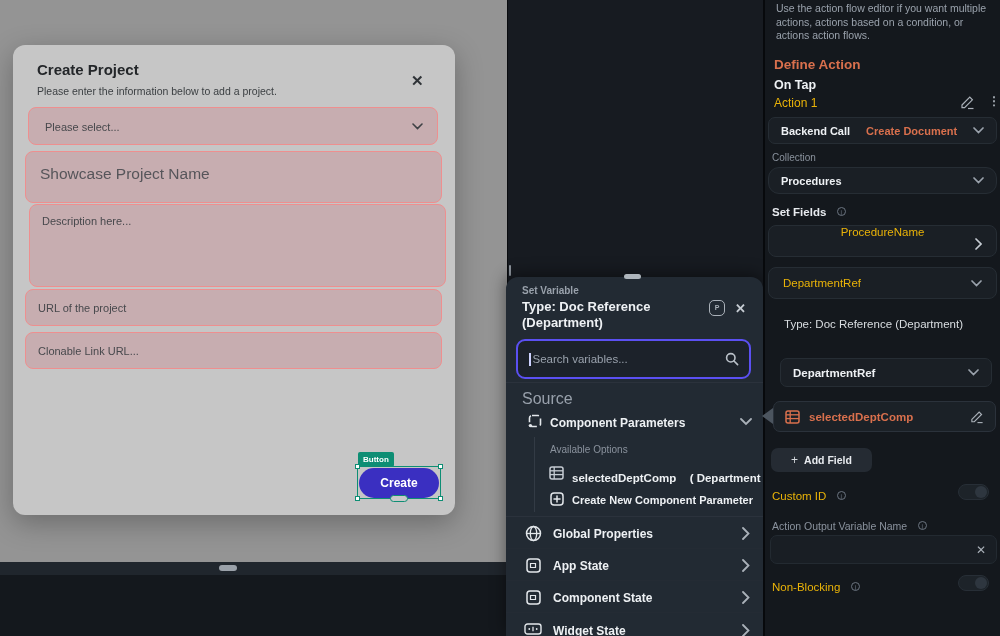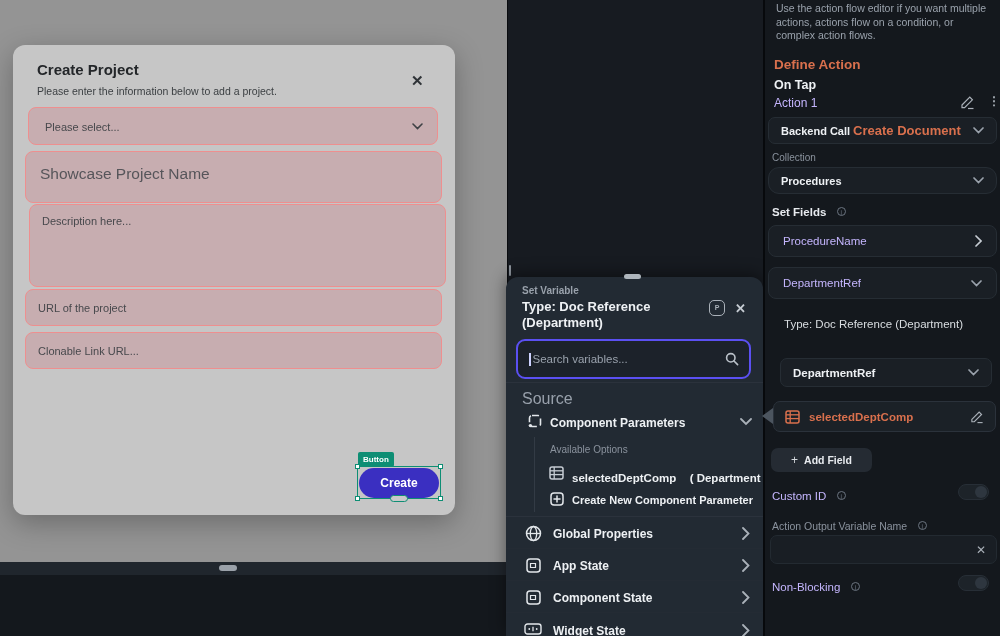--- a/index.html
+++ b/index.html
@@ -16,21 +16,21 @@
   .rose-txt{color:#47484c;font-size:11px;}
   
   #centercol{left:507px;top:0;width:256px;height:636px;background:#171b21;border-left:1px solid #0a0c0f;box-sizing:border-box;}
   #popup{left:506px;top:277px;width:257px;height:359px;background:#222a33;border-radius:12px 12px 0 0;
          box-shadow:0 -3px 16px rgba(0,0,0,.45);}
   #inspector{left:763px;top:0;width:237px;height:636px;background:#14181d;border-left:2px solid #07090c;box-sizing:border-box;}
   .dkbox{background:#1a1f25;border:1px solid #262d34;border-radius:7px;box-sizing:border-box;
          display:flex;align-items:center;padding:0 12px;}
   .lbl-s{font-size:10px;color:#8a929d;}
   .white{color:#eef1f4;}
-  .gray{color:#c4b5fd;}
+  .gray{color:#eab308;}
   .orange{color:#d9704d;}
   .divider{background:#2b323c;height:1px;}
   .hairline{background:#242b34;height:1px;}
   .toggle{width:31px;height:16px;border-radius:9px;background:#1d2329;border:1px solid #272e36;box-sizing:border-box;}
   .toggle .knob{position:absolute;right:1px;top:1px;width:12px;height:12px;border-radius:50%;background:#2e363f;}
   .info-i{display:inline-block;width:9px;height:9px;border:1px solid #6b7480;border-radius:50%;
           color:#6b7480;font-size:6.5px;line-height:9px;text-align:center;vertical-align:1px;box-sizing:border-box;}
   .handle{background:#9aa1a9;border-radius:3px;}
   .corner{width:5px;height:5px;background:#fff;border:1px solid #0e8e74;box-sizing:border-box;}
 </style>
@@ -210,35 +210,35 @@
   </div>
   <div class="abs b white" style="left:553px;top:624px;font-size:12px;cursor:pointer;">Widget State</div>
   <span class="abs" style="left:742px;top:624px;color:#aab1b9;cursor:pointer;">
     <svg width="8" height="13" viewBox="0 0 8 13">
         <path d="M1 1l5.5 5.5L1 12" fill="none" stroke="currentColor" stroke-width="1.8" stroke-linecap="round"></path>
       </svg>
   </span>
 
   <div id="inspector" class="abs"></div>
 
-  <div class="abs" style="left:776px;top:2px;width:216px;font-size:10.5px;line-height:13.5px;color:#9aa2ac;">Use the action flow editor if you want multiple actions, actions flow on a condition, or complex action flows.</div>
+  <div class="abs" style="left:776px;top:2px;width:216px;font-size:10.5px;line-height:13.5px;color:#9aa2ac;">Use the action flow editor if you want multiple actions, actions based on a condition, or actions action flows.</div>
   <div class="abs b" style="left:774px;top:57px;font-size:13.5px;color:#d9704d;">Define Action</div>
   <div class="abs b white" style="left:774px;top:78px;font-size:12.5px;">On Tap</div>
   <div class="abs gray" style="left:774px;top:96px;font-size:12px;">Action 1</div>
   <span class="abs" style="left:960px;top:95px;color:#aab1b9;cursor:pointer;">
     <svg width="15" height="15" viewBox="0 0 15 15">
         <path d="M2 10L9.8 2.2l2.6 2.6L4.6 12.6H2z" fill="none" stroke="currentColor" stroke-width="1.2"></path>
         <line x1="8" y1="13.5" x2="13.5" y2="13.5" stroke="currentColor" stroke-width="1.2"></line>
       </svg>
   </span>
   <div class="abs b" style="left:988px;top:94px;font-size:12px;color:#aab1b9;cursor:pointer;">⋮</div>
 
   <div class="abs dkbox" style="left:768px;top:117px;width:229px;height:27px;cursor:pointer;">
     <span class="b white" style="font-size:11px;">Backend Call</span>
-    <span class="b orange" style="font-size:13px;margin-left:3px;">Create Document</span>
+    <span class="b orange" style="font-size:11px;margin-left:16px;">Create Document</span>
     <span style="margin-left:auto;color:#9aa2ac;">
       <svg width="11" height="7" viewBox="0 0 11 7">
           <path d="M1 1l4.5 4.5L10 1" fill="none" stroke="currentColor" stroke-width="1.7" stroke-linecap="round"></path>
         </svg>
     </span>
   </div>
 
   <div class="abs lbl-s" style="left:772px;top:152px;">Collection</div>
   <div class="abs dkbox" style="left:768px;top:167px;width:229px;height:27px;cursor:pointer;border-radius:11px;">
     <span class="b white" style="font-size:11px;">Procedures</span>
@@ -247,21 +247,21 @@
           <path d="M1 1l4.5 4.5L10 1" fill="none" stroke="currentColor" stroke-width="1.7" stroke-linecap="round"></path>
         </svg>
     </span>
   </div>
 
   <div class="abs" style="left:772px;top:202px;">
     <span class="b" style="font-size:11.5px;color:#e8ebef;">Set Fields</span>
     <span class="info-i" style="margin-left:6px;">i</span>
   </div>
 
-  <div class="abs dkbox" style="left:768px;top:225px;width:229px;height:32px;border-radius:8px;cursor:pointer;padding:0 14px;">
+  <div class="abs dkbox" style="left:768px;top:225px;width:229px;height:32px;border-radius:8px;cursor:pointer;padding:0 14px;flex-direction:column;">
     <span class="gray" style="font-size:11.5px;">ProcedureName</span>
     <span style="margin-left:auto;color:#c6ccd3;">
       <svg width="7" height="12" viewBox="0 0 7 12">
           <path d="M1 1l5 5-5 5" fill="none" stroke="currentColor" stroke-width="1.7" stroke-linecap="round"></path>
         </svg>
     </span>
   </div>
 
   <div class="abs dkbox" style="left:768px;top:267px;width:229px;height:32px;border-radius:8px;cursor:pointer;padding:0 14px;">
     <span class="gray" style="font-size:11.5px;">DepartmentRef</span>

